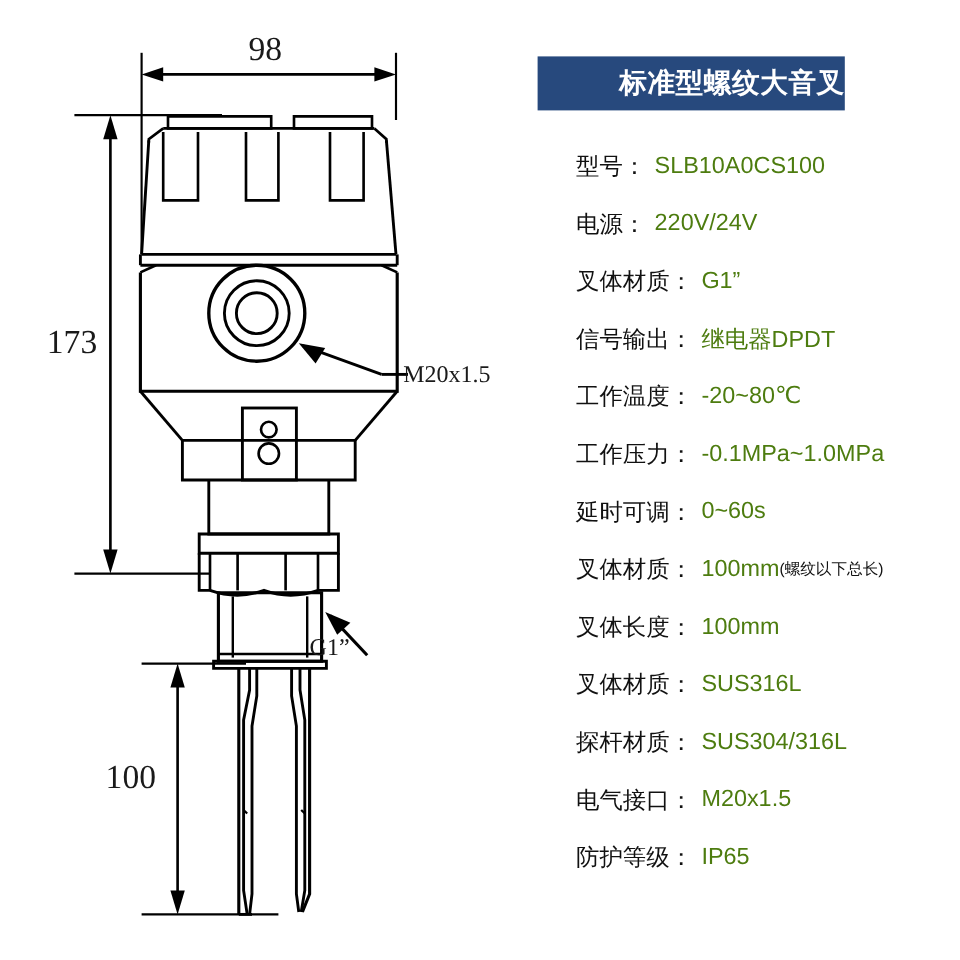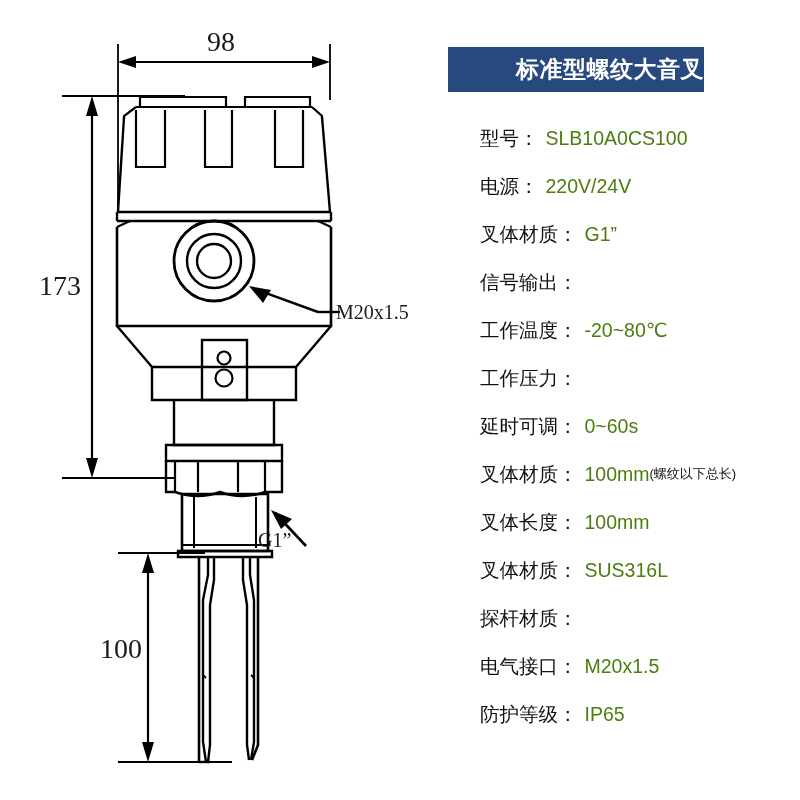--- a/index.html
+++ b/index.html
@@ -221,21 +221,21 @@
         <line x1="275" y1="513" x2="306" y2="546" stroke-width="2.6"></line>
         <polygon points="271,510 292,519 281,529" fill="#000000" stroke="none"></polygon>
 
       </g>
     </svg>
 
     <div class="dim-text" style="left:207px; top:26px;">98</div>
 
     <div class="dim-text" style="left:39px; top:270px;">173</div>
 
-    <div class="dim-text" style="left:100px; top:633px;">100</div>
+    <div class="dim-text" style="left:88px; top:633px;">100</div>
 
     <div class="callout-text" style="left:336px; top:301px;">M20x1.5</div>
 
     <div class="callout-text" style="left:258px; top:529px;">G1”</div>
 
   </div>
 
   <div class="spec-pane">
 
     <div class="title-banner">
@@ -254,29 +254,31 @@
           <span class="spec-value">220V/24V</span>
         </div>
         <div class="spec-row">
           <span class="spec-label">叉体材质</span>
           <span class="spec-colon">：</span>
           <span class="spec-value">G1”</span>
         </div>
         <div class="spec-row">
           <span class="spec-label">信号输出</span>
           <span class="spec-colon">：</span>
+          <span class="spec-value">继电器DPDT</span>
         </div>
         <div class="spec-row">
           <span class="spec-label">工作温度</span>
           <span class="spec-colon">：</span>
           <span class="spec-value">-20~80℃</span>
         </div>
         <div class="spec-row">
           <span class="spec-label">工作压力</span>
           <span class="spec-colon">：</span>
+          <span class="spec-value">-0.1MPa~1.0MPa</span>
         </div>
         <div class="spec-row">
           <span class="spec-label">延时可调</span>
           <span class="spec-colon">：</span>
           <span class="spec-value">0~60s</span>
         </div>
         <div class="spec-row">
           <span class="spec-label">叉体材质</span>
           <span class="spec-colon">：</span>
           <span class="spec-value">100mm</span>
@@ -288,20 +290,21 @@
           <span class="spec-value">100mm</span>
         </div>
         <div class="spec-row">
           <span class="spec-label">叉体材质</span>
           <span class="spec-colon">：</span>
           <span class="spec-value">SUS316L</span>
         </div>
         <div class="spec-row">
           <span class="spec-label">探杆材质</span>
           <span class="spec-colon">：</span>
+          <span class="spec-value">SUS304/316L</span>
         </div>
         <div class="spec-row">
           <span class="spec-label">电气接口</span>
           <span class="spec-colon">：</span>
           <span class="spec-value">M20x1.5</span>
         </div>
         <div class="spec-row">
           <span class="spec-label">防护等级</span>
           <span class="spec-colon">：</span>
           <span class="spec-value">IP65</span>

